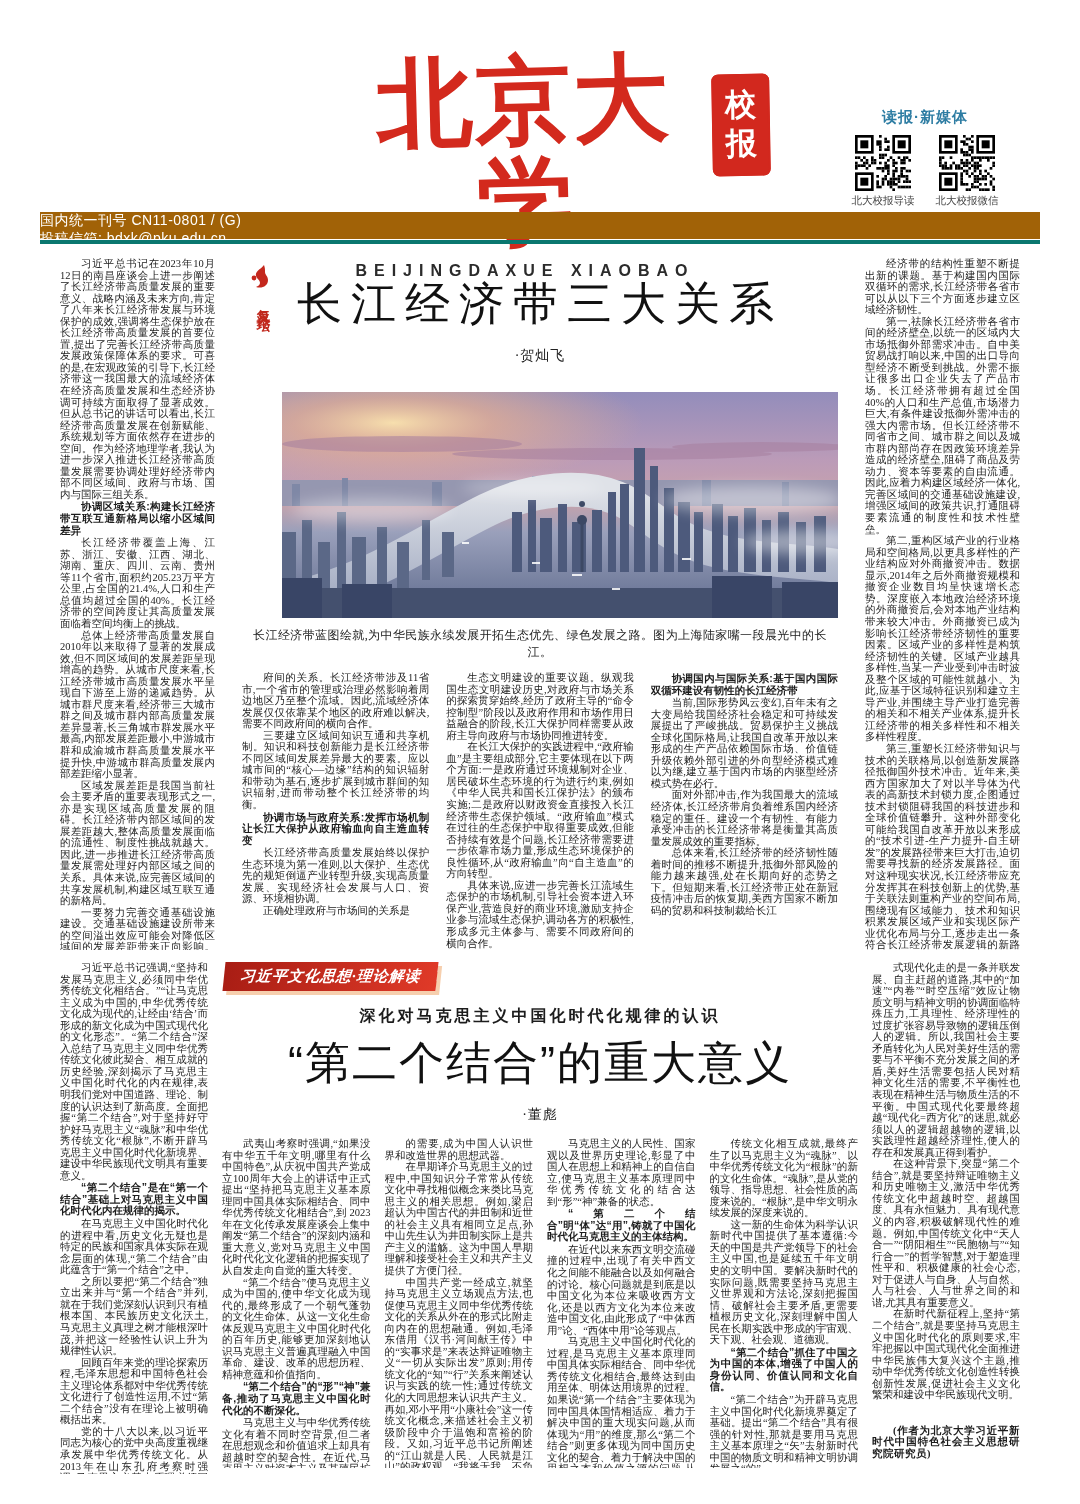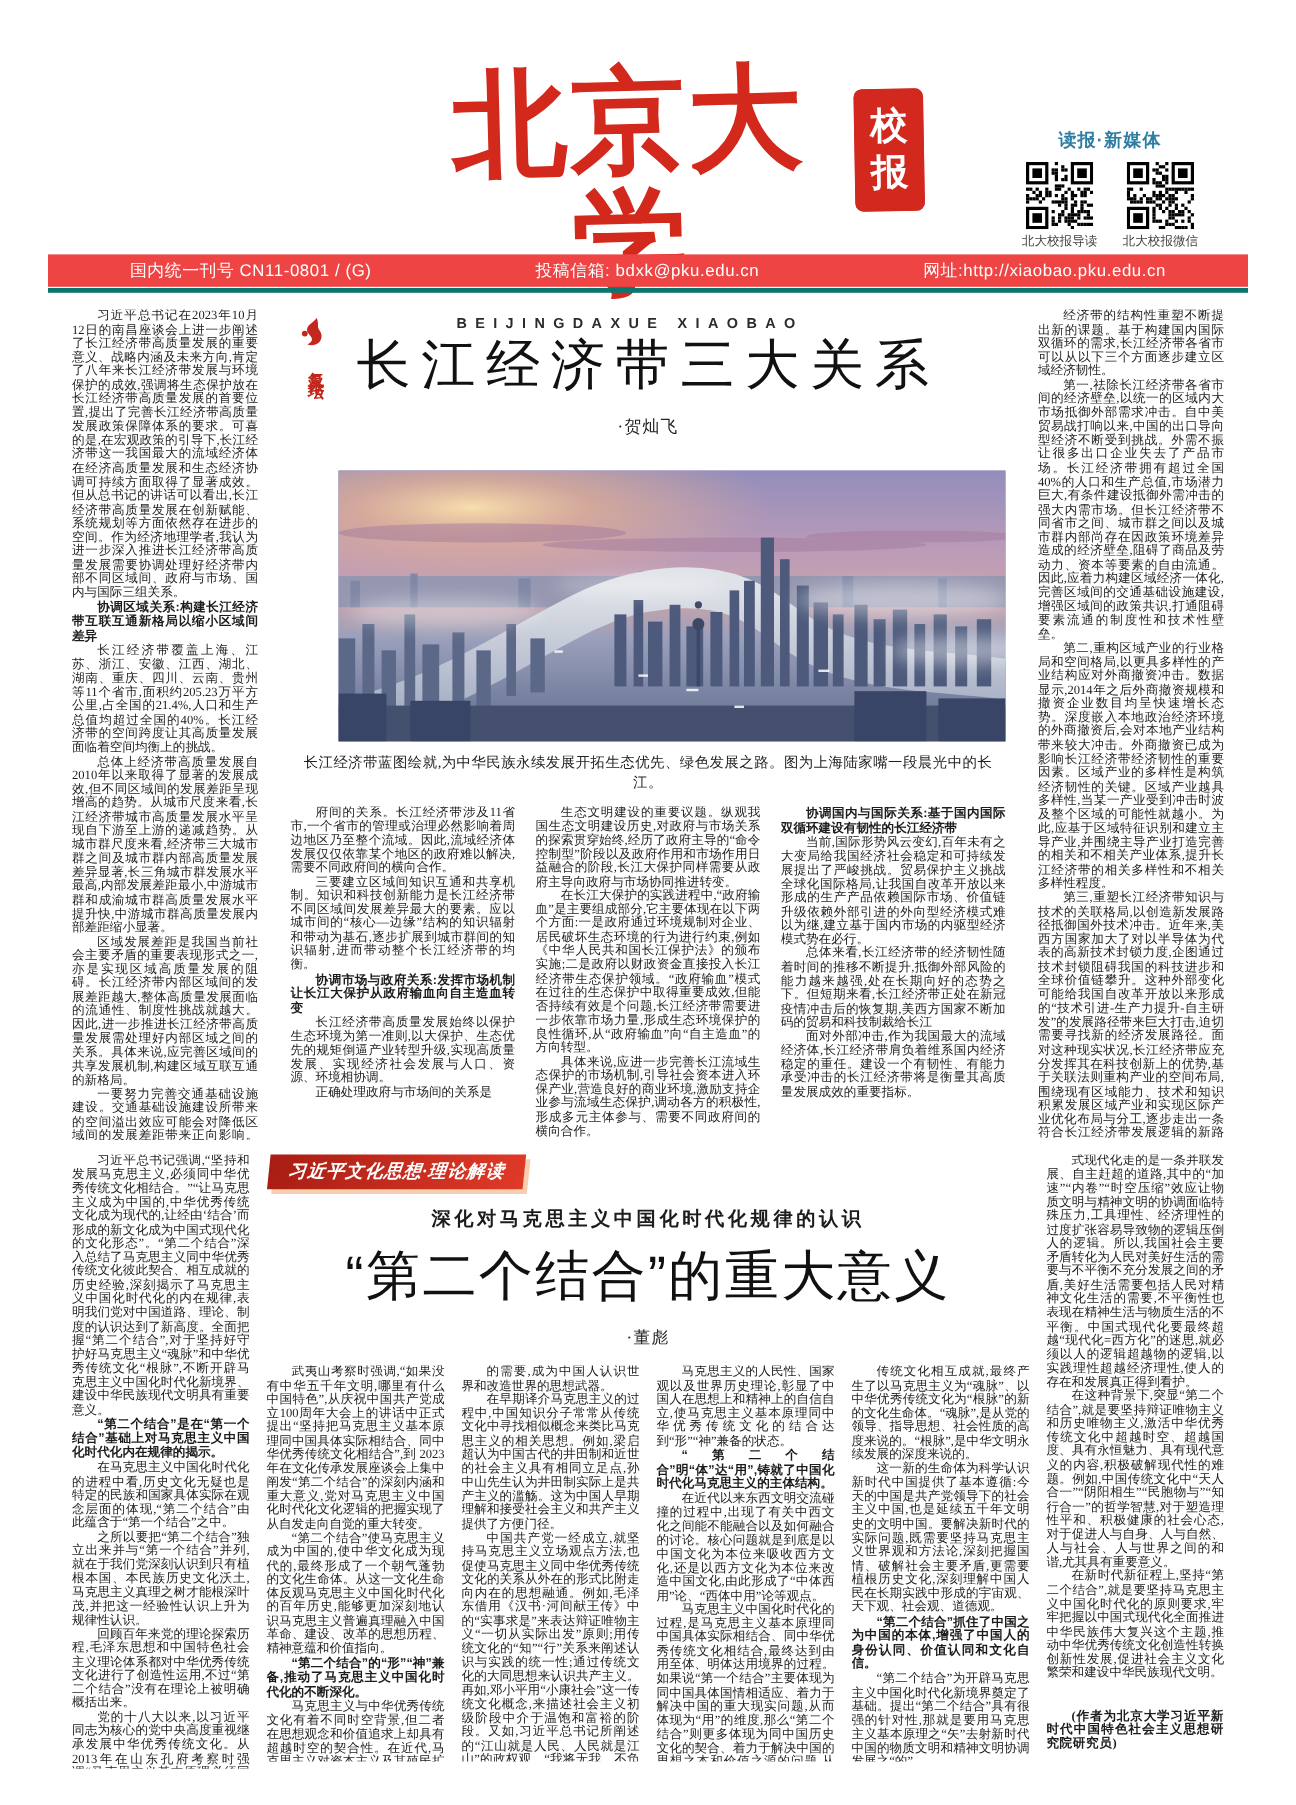--- a/index.html
+++ b/index.html
@@ -12,38 +12,38 @@
                font-family:"Liberation Sans","DejaVu Sans",sans-serif;font-size:14.5px;color:#222;}
   .issue-line{margin-top:7px;font-weight:600;}
   .issue-no{color:#d3261b;font-weight:800;}
   .issue-div{border-top:1px solid #999;margin:9px 4px 8px;}
   .organizer{font-size:14px;}
   .masthead-center{position:absolute;left:330px;top:52px;width:390px;text-align:center;}
   .masthead-title{font-size:96px;line-height:1.05;font-weight:900;color:#d3291d;
                   letter-spacing:2px;transform:rotate(-1.5deg);
                   font-family:"Liberation Serif","DejaVu Serif",serif;}
   .masthead-pinyin{margin-top:8px;font-family:"Liberation Sans","DejaVu Sans",sans-serif;
-                   font-size:12px;font-weight:700;letter-spacing:7px;color:#2b2b2b;}
+                   font-size:16px;font-weight:700;letter-spacing:7px;color:#2b2b2b;}
   .seal{position:absolute;left:712px;top:74px;width:58px;height:102px;background:#d2281e;
         border-radius:7px;color:#fff;display:flex;flex-direction:column;align-items:center;
         justify-content:center;font-size:31px;font-weight:800;line-height:1.25;
         transform:rotate(-1deg);box-shadow:0 0 0 2px #d2281e inset;}
   .newmedia{position:absolute;left:818px;top:108px;width:214px;text-align:center;}
   .nm-title{font-family:"Liberation Sans","DejaVu Sans",sans-serif;font-size:15px;
             font-weight:700;color:#2e7da3;letter-spacing:1px;}
   .qr-row{display:flex;justify-content:center;gap:20px;margin-top:8px;}
   .qr-item{width:64px;}
   .qr-box{width:56px;height:56px;margin:0 auto;background:#fff;}
   .qr-label{margin-top:3px;font-size:10.5px;color:#444;
             font-family:"Liberation Sans","DejaVu Sans",sans-serif;white-space:nowrap;}
 
   
-  .infobar{position:absolute;top:212px;left:40px;right:40px;height:27px;background:#ef4444;
-           display:flex;align-items:center;justify-content:space-around;color:#ffffff;
-           font-family:"Liberation Sans","DejaVu Sans",sans-serif;font-size:14px;letter-spacing:.5px;}
+  .infobar{position:absolute;top:212px;left:40px;right:40px;height:27px;background:#a16207;
+           display:flex;justify-content:space-around;color:#ffffff;
+           font-family:"Liberation Sans","DejaVu Sans",sans-serif;font-size:14px;letter-spacing:.5px;flex-direction:column;}
   .infobar-rule{position:absolute;top:240px;left:40px;right:40px;height:4px;background:#0a776f;}
 
   
   .col p{margin:0;font-size:10.5px;line-height:11.55px;text-align:justify;text-indent:2em;}
   .col .subhead{font-size:10.5px;line-height:11.55px;font-weight:700;text-indent:2em;text-align:justify;
                 font-family:"Liberation Sans","DejaVu Sans",sans-serif;margin:1px 0;}
   .col .author{font-weight:700;letter-spacing:.5px;margin-top:24px;}
 
   
   .article1{position:absolute;top:258px;left:60px;width:960px;height:692px;display:flex;gap:27px;}
@@ -505,22 +505,22 @@
             <p>正确处理政府与市场间的关系是</p>
           </div>
         <div class="col">
             <p>生态文明建设的重要议题。纵观我国生态文明建设历史,对政府与市场关系的探索贯穿始终,经历了政府主导的“命令控制型”阶段以及政府作用和市场作用日益融合的阶段,长江大保护同样需要从政府主导向政府与市场协同推进转变。</p>
             <p>在长江大保护的实践进程中,“政府输血”是主要组成部分,它主要体现在以下两个方面:一是政府通过环境规制对企业、居民破坏生态环境的行为进行约束,例如《中华人民共和国长江保护法》的颁布实施;二是政府以财政资金直接投入长江经济带生态保护领域。“政府输血”模式在过往的生态保护中取得重要成效,但能否持续有效是个问题,长江经济带需要进一步依靠市场力量,形成生态环境保护的良性循环,从“政府输血”向“自主造血”的方向转型。</p>
             <p>具体来说,应进一步完善长江流域生态保护的市场机制,引导社会资本进入环保产业,营造良好的商业环境,激励支持企业参与流域生态保护,调动各方的积极性,形成多元主体参与、需要不同政府间的横向合作。</p>
           </div>
         <div class="col">
             <div class="subhead">协调国内与国际关系:基于国内国际双循环建设有韧性的长江经济带</div>
             <p>当前,国际形势风云变幻,百年未有之大变局给我国经济社会稳定和可持续发展提出了严峻挑战。贸易保护主义挑战全球化国际格局,让我国自改革开放以来形成的生产产品依赖国际市场、价值链升级依赖外部引进的外向型经济模式难以为继,建立基于国内市场的内驱型经济模式势在必行。</p>
+            <p>面对外部冲击,作为我国最大的流域经济体,长江经济带肩负着维系国内经济稳定的重任。建设一个有韧性、有能力承受冲击的长江经济带将是衡量其高质量发展成效的重要指标。</p>
             <p>总体来看,长江经济带的经济韧性随着时间的推移不断提升,抵御外部风险的能力越来越强,处在长期向好的态势之下。但短期来看,长江经济带正处在新冠疫情冲击后的恢复期,美西方国家不断加码的贸易和科技制裁给长江</p>
-            <p>面对外部冲击,作为我国最大的流域经济体,长江经济带肩负着维系国内经济稳定的重任。建设一个有韧性、有能力承受冲击的长江经济带将是衡量其高质量发展成效的重要指标。</p>
           </div>
       </div>
     </div>
 
     <div class="a1-side col">
         <p>经济带的结构性重塑不断提出新的课题。基于构建国内国际双循环的需求,长江经济带各省市可以从以下三个方面逐步建立区域经济韧性。</p>
         <p>第一,祛除长江经济带各省市间的经济壁垒,以统一的区域内大市场抵御外部需求冲击。自中美贸易战打响以来,中国的出口导向型经济不断受到挑战。外需不振让很多出口企业失去了产品市场。长江经济带拥有超过全国40%的人口和生产总值,市场潜力巨大,有条件建设抵御外需冲击的强大内需市场。但长江经济带不同省市之间、城市群之间以及城市群内部尚存在因政策环境差异造成的经济壁垒,阻碍了商品及劳动力、资本等要素的自由流通。因此,应着力构建区域经济一体化,完善区域间的交通基础设施建设,增强区域间的政策共识,打通阻碍要素流通的制度性和技术性壁垒。</p>
         <p>第二,重构区域产业的行业格局和空间格局,以更具多样性的产业结构应对外商撤资冲击。数据显示,2014年之后外商撤资规模和撤资企业数目均呈快速增长态势。深度嵌入本地政治经济环境的外商撤资后,会对本地产业结构带来较大冲击。外商撤资已成为影响长江经济带经济韧性的重要因素。区域产业的多样性是构筑经济韧性的关键。区域产业越具多样性,当某一产业受到冲击时波及整个区域的可能性就越小。为此,应基于区域特征识别和建立主导产业,并围绕主导产业打造完善的相关和不相关产业体系,提升长江经济带的相关多样性和不相关多样性程度。</p>
         <p>第三,重塑长江经济带知识与技术的关联格局,以创造新发展路径抵御国外技术冲击。近年来,美西方国家加大了对以半导体为代表的高新技术封锁力度,企图通过技术封锁阻碍我国的科技进步和全球价值链攀升。这种外部变化可能给我国自改革开放以来形成的“技术引进-生产力提升-自主研发”的发展路径带来巨大打击,迫切需要寻找新的经济发展路径。面对这种现实状况,长江经济带应充分发挥其在科技创新上的优势,基于关联法则重构产业的空间布局,围绕现有区域能力、技术和知识积累发展区域产业和实现区际产业优化布局与分工,逐步走出一条符合长江经济带发展逻辑的新路径。</p>
         <p class="author">(作者为北大城市与环境学院院长)</p>

